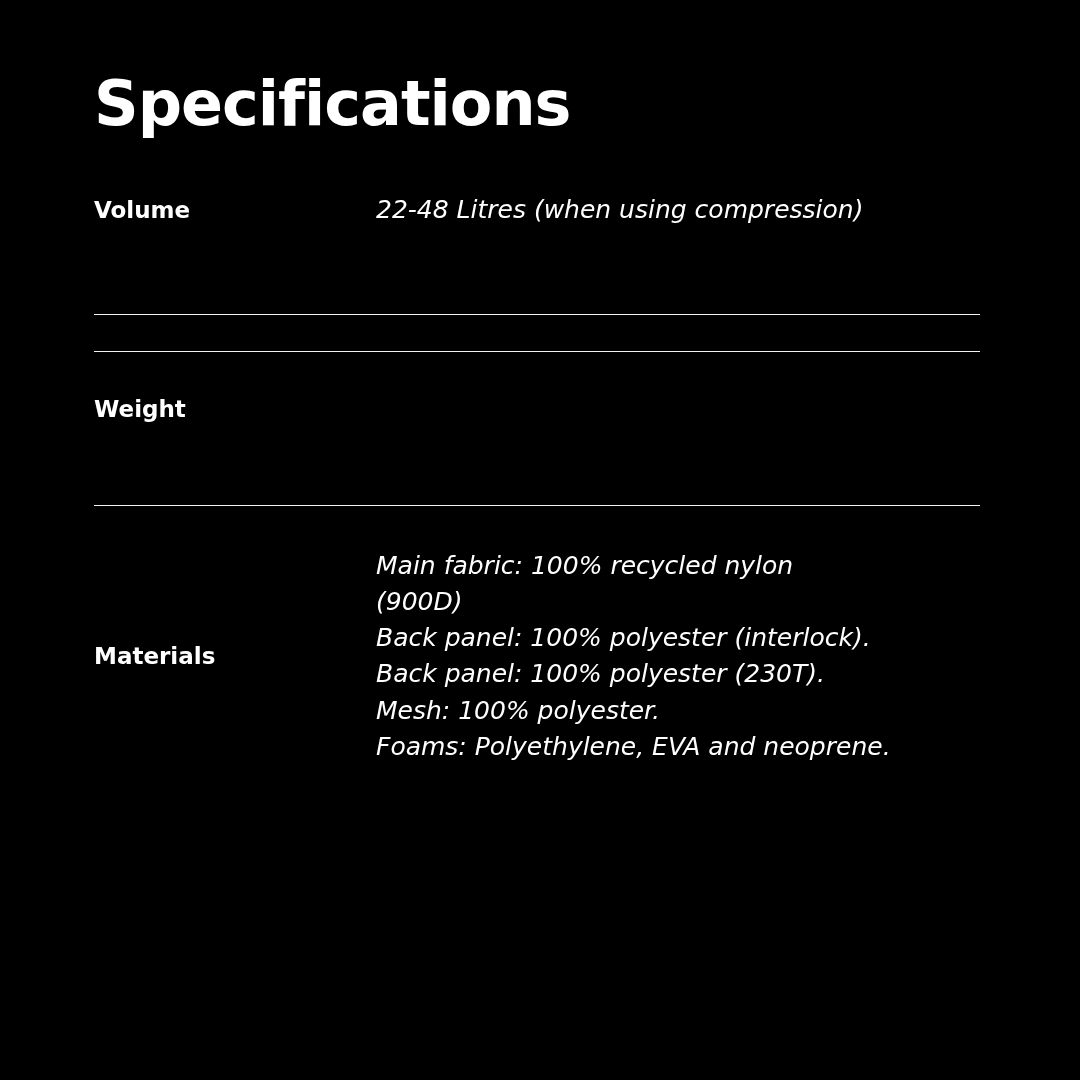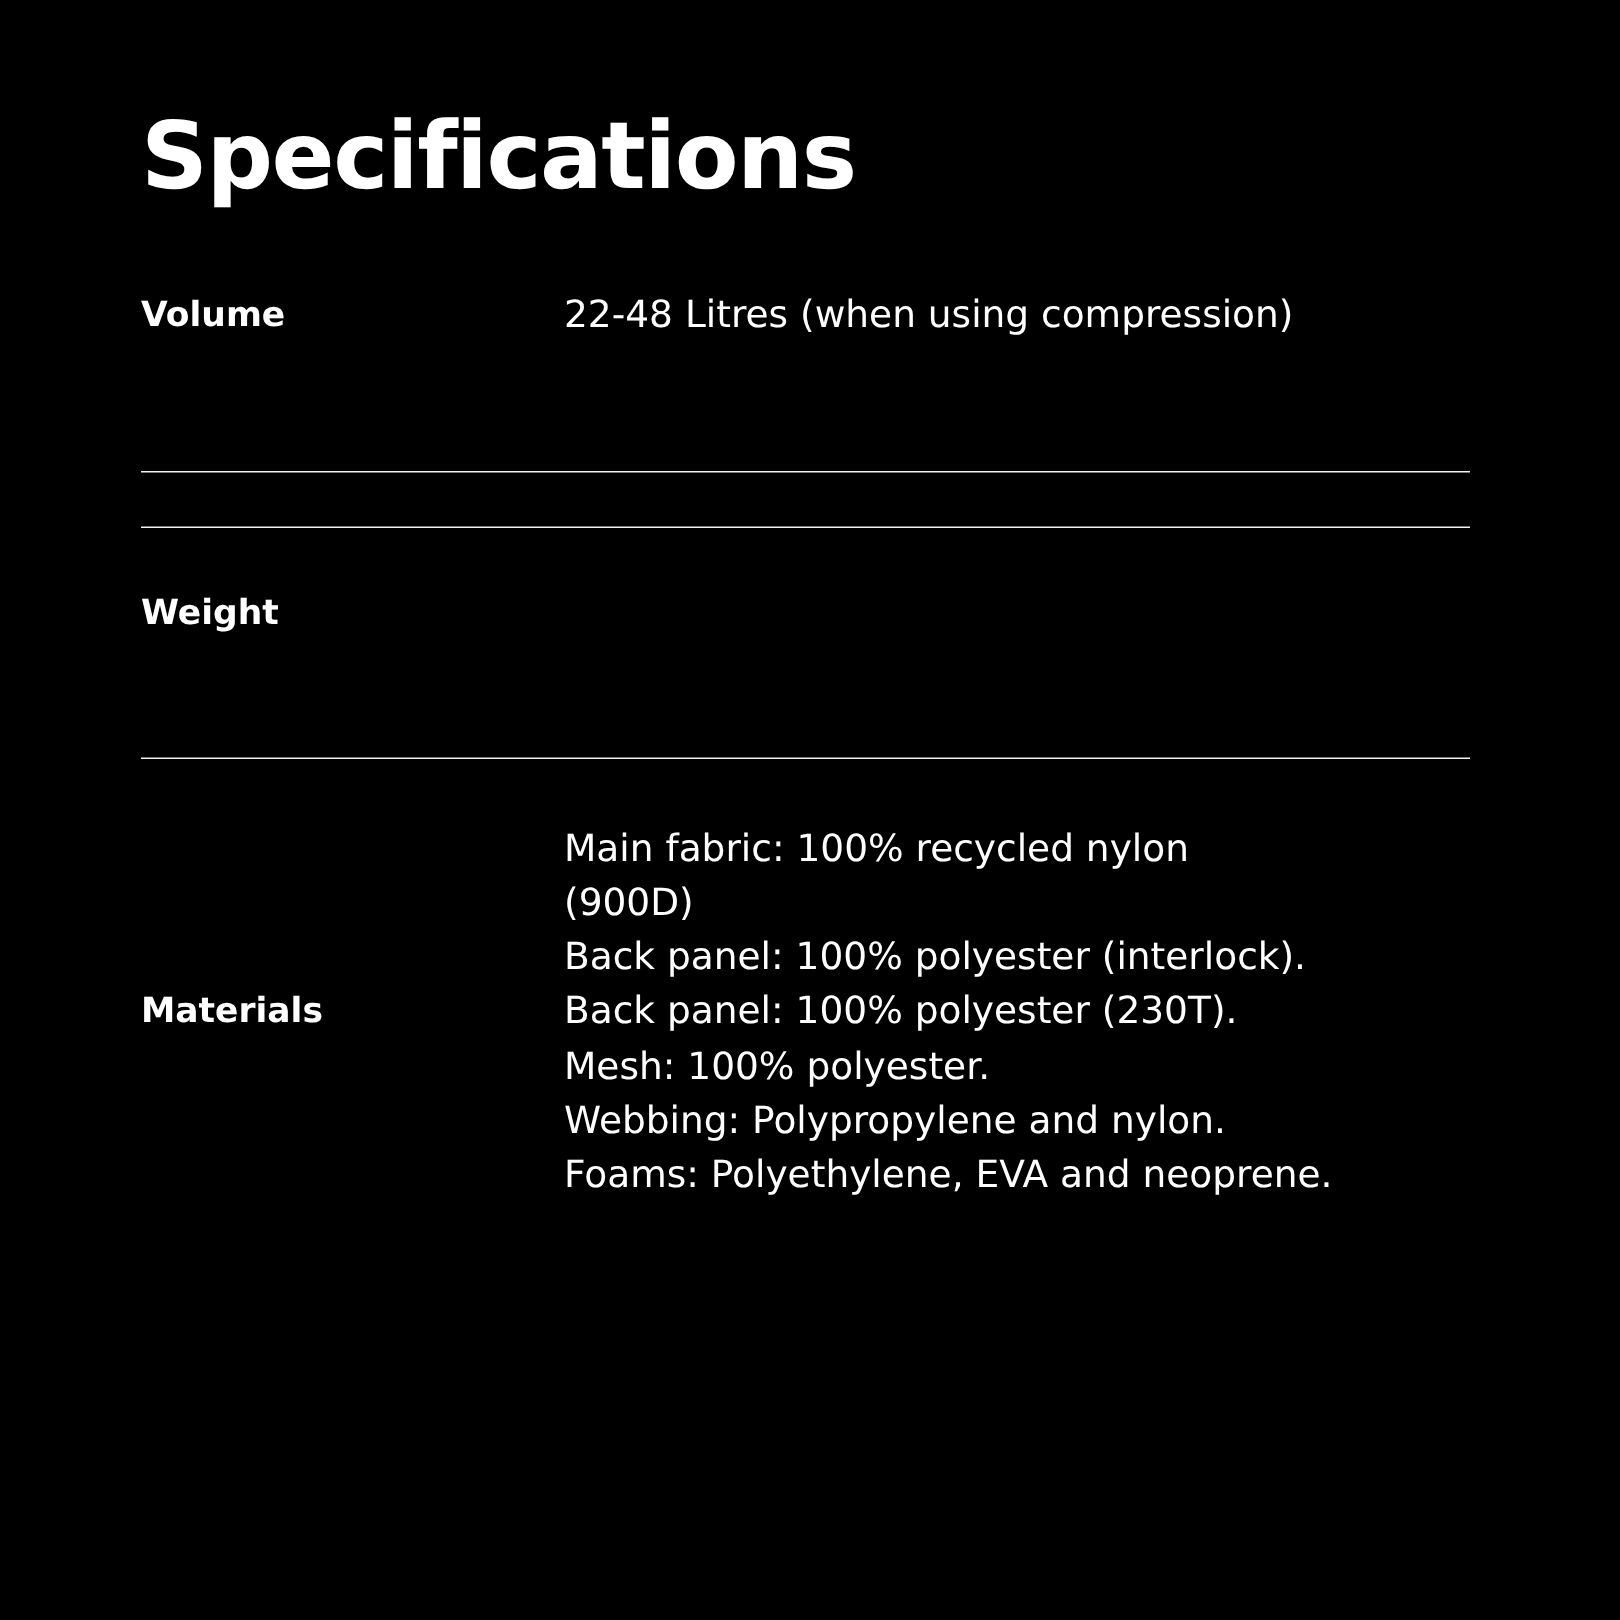--- a/index.html
+++ b/index.html
@@ -53,20 +53,21 @@
   .spec-value {
     flex: 1 1 auto;
     font-size: 25px;
     font-weight: 400;
     line-height: 1.45;
     color: #ffffff;
   }
   .spec-value .line {
     display: block;
     white-space: nowrap;
+    font-style: italic;
   }
   .divider {
     height: 1px;
     background: #ffffff;
     width: 886px;
     opacity: 0.95;
   }
   
   .row-volume { padding-top: 14px; padding-bottom: 0; }
   .gap-after-volume { height: 86px; }
@@ -107,19 +108,18 @@
     <div class="divider"></div>
 
     <div class="spec-row row-materials">
       <div class="spec-label">Materials</div>
       <div class="spec-value">
         <span class="line">Main fabric: 100% recycled nylon</span>
         <span class="line">(900D)</span>
         <span class="line">Back panel: 100% polyester (interlock).</span>
         <span class="line">Back panel: 100% polyester (230T).</span>
         <span class="line">Mesh: 100% polyester.</span>
-        <span class="line">Webbing: Polypropylene and nylon.</span>
         <span class="line">Foams: Polyethylene, EVA and neoprene.</span>
       </div>
     </div>
 
   </div>
 </div>
 
 </body></html>

